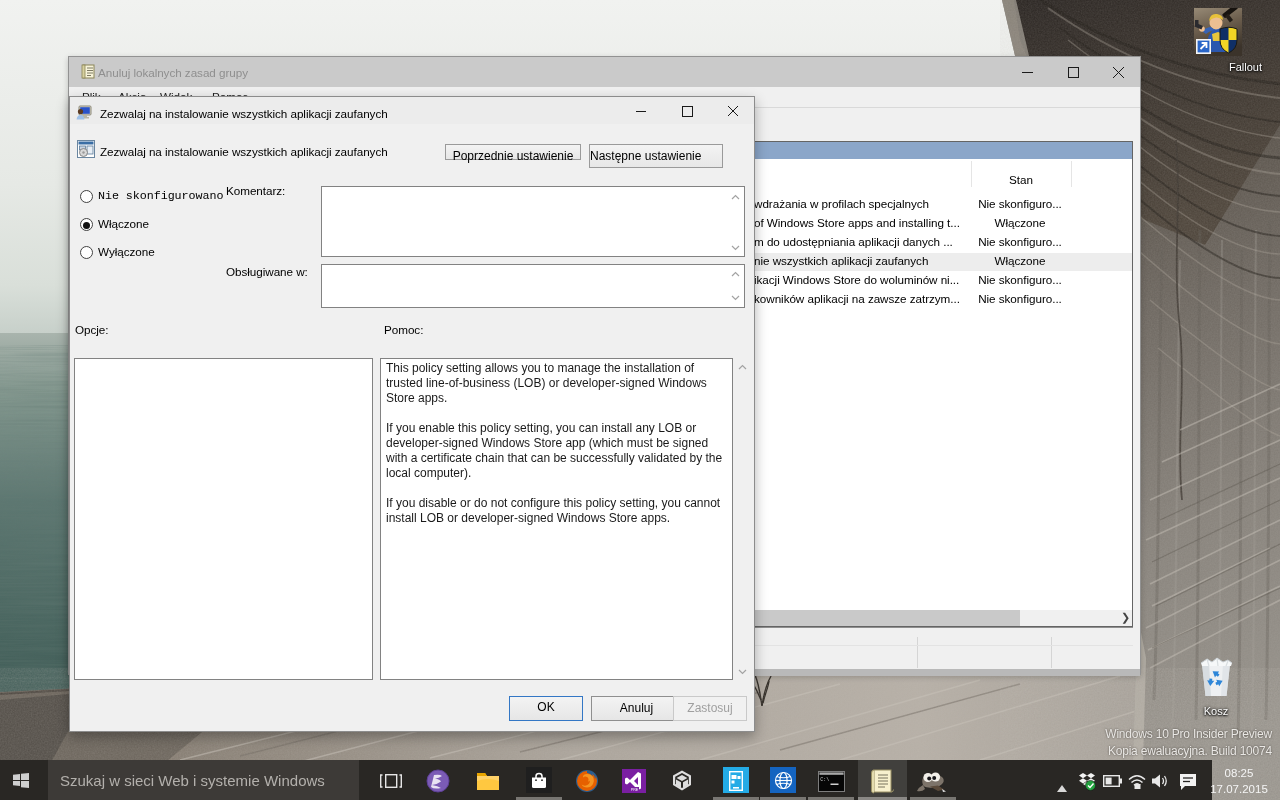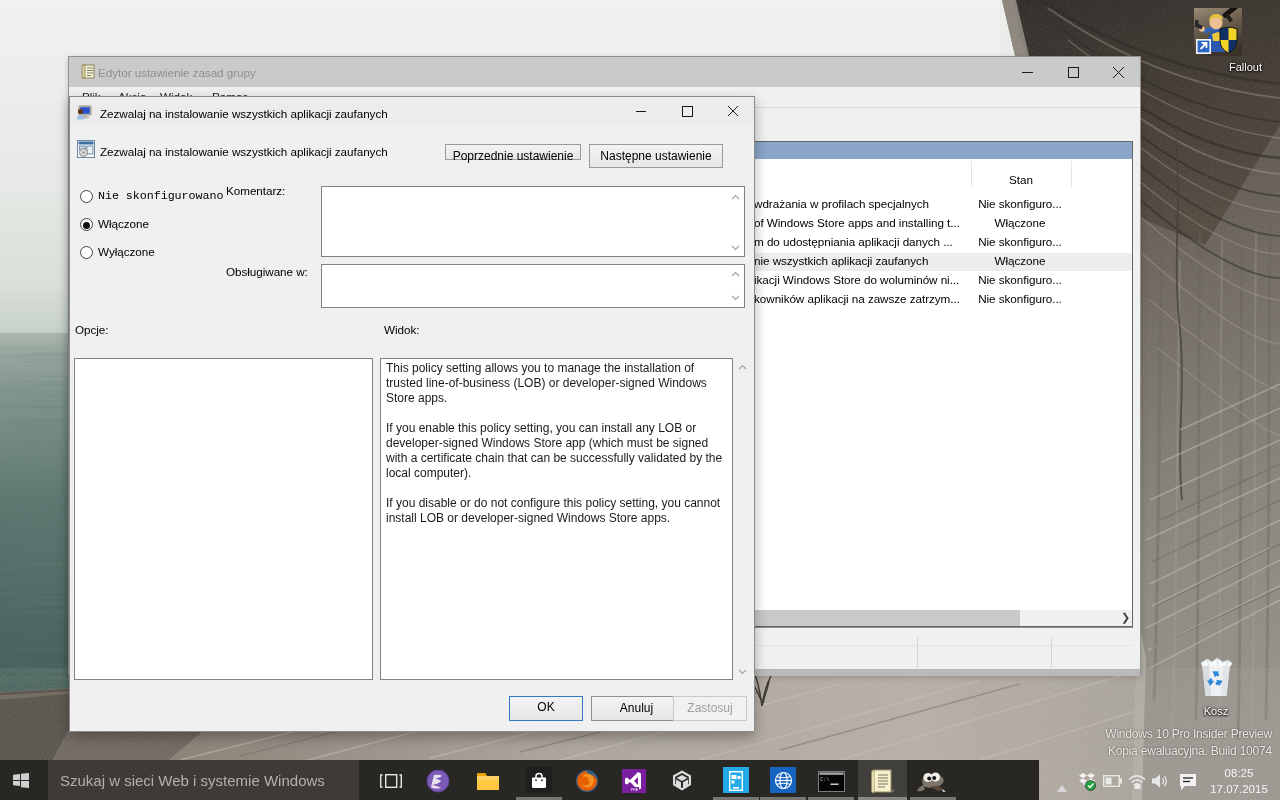--- a/index.html
+++ b/index.html
@@ -206,21 +206,21 @@
   <svg class="abs" style="left:12px;top:7px;" width="16" height="16" viewBox="0 0 16 16">
     <rect x="2" y="1" width="11" height="13" fill="#f7f3d9" stroke="#8a8456" stroke-width="1"></rect>
     <rect x="1" y="1" width="3" height="13" fill="#d6cf9e" stroke="#8a8456" stroke-width="0.8"></rect>
     <g stroke="#7d7a64" stroke-width="1">
       <line x1="6" y1="4" x2="12" y2="4"></line>
         <line x1="6" y1="6.5" x2="12" y2="6.5"></line>
       <line x1="6" y1="9" x2="12" y2="9"></line>
         <line x1="6" y1="11.5" x2="10" y2="11.5"></line>
     </g>
   </svg>
-  <div class="abs t12" style="left:29px;top:9px;color:#8f8f8f;">Edytor ustawienie zasad grupy</div>
+  <div class="abs t12" style="left:29px;top:9px;color:#8f8f8f;">Anuluj lokalnych zasad grupy</div>
 
   <svg class="abs" style="left:945px;top:0;" width="127" height="30" viewBox="0 0 127 30">
     <g stroke="#1a1a1a" stroke-width="1" fill="none">
       <line x1="8" y1="15.5" x2="19" y2="15.5"></line>
       <rect x="54.5" y="10.5" width="10" height="10"></rect>
       <path d="M99,10 l11,11 m0,-11 l-11,11"></path>
     </g>
   </svg>
 
   <div class="abs" style="left:0;top:30px;width:100%;height:26px;background:#f0f0f0;"></div>
@@ -287,21 +287,21 @@
   <svg class="abs" style="left:7px;top:43px;" width="18" height="18" viewBox="0 0 18 18">
     <rect x="0.5" y="0.5" width="17" height="17" fill="#fff" stroke="#6a86a0"></rect>
     <rect x="1.5" y="1.5" width="15" height="3" fill="#3a6ea5"></rect>
     <rect x="2.5" y="6" width="6" height="4" fill="#c8d4e2" stroke="#5a7a9a" stroke-width="0.8"></rect>
     <rect x="10" y="6" width="6" height="8" fill="#e8eef5" stroke="#5a7a9a" stroke-width="0.8"></rect>
     <circle cx="6.5" cy="12.5" r="4" fill="#d8d8d8" stroke="#888"></circle>
     <circle cx="6.5" cy="12.5" r="1.2" fill="#9a9a9a"></circle>
   </svg>
   <div class="abs t12" style="left:30px;top:48px;">Zezwalaj na instalowanie wszystkich aplikacji zaufanych</div>
   <div class="abs" style="left:375px;top:47px;width:136px;height:16px;background:linear-gradient(#f3f3f3,#e7e7e7);border:1px solid #9a9a9a;text-align:center;font-size:12px;color:#000;line-height:22px;">Poprzednie ustawienie</div>
-  <div class="abs" style="left:519px;top:47px;width:134px;height:24px;background:linear-gradient(#f3f3f3,#e7e7e7);border:1px solid #9a9a9a;text-align:center;font-size:12px;color:#000;line-height:22px;">Następne ustawienie</div>
+  <div class="abs" style="left:519px;top:47px;width:134px;height:24px;background:linear-gradient(#f3f3f3,#e7e7e7);border:1px solid #9a9a9a;text-align:left;font-size:12px;color:#000;line-height:22px;">Następne ustawienie</div>
 
   <div class="abs" style="left:9.5px;top:93px;width:13px;height:13px;border:1px solid #424242;border-radius:50%;background:#fff;"></div>
   <div class="abs t12" style="left:28px;top:92px;font-family:Liberation Mono, monospace;">Nie skonfigurowano</div>
   <div class="abs" style="left:9.5px;top:121px;width:13px;height:13px;border:1px solid #424242;border-radius:50%;background:#fff;"></div>
   <div class="abs" style="left:12.5px;top:124.5px;width:7px;height:7px;border-radius:50%;background:#111;"></div>
   <div class="abs t12" style="left:28px;top:120px;">Włączone</div>
   <div class="abs" style="left:9.5px;top:149px;width:13px;height:13px;border:1px solid #424242;border-radius:50%;background:#fff;"></div>
   <div class="abs t12" style="left:28px;top:148px;">Wyłączone</div>
 
   <div class="abs t12" style="left:156px;top:87px;">Komentarz:</div>
@@ -316,21 +316,21 @@
   <div class="abs t12" style="left:156px;top:168px;">Obsługiwane w:</div>
   <div class="abs" style="left:251px;top:167px;width:424px;height:44px;background:#fff;border:1px solid #828282;"></div>
   <svg class="abs" style="left:661px;top:174px;" width="9" height="6" viewBox="0 0 9 6">
       <path d="M1,5 L4.5,1.5 8,5" stroke="#a3a3a3" stroke-width="1.2" fill="none"></path>
     </svg>
   <svg class="abs" style="left:661px;top:198px;" width="9" height="6" viewBox="0 0 9 6">
       <path d="M1,1 L4.5,4.5 8,1" stroke="#a3a3a3" stroke-width="1.2" fill="none"></path>
     </svg>
 
   <div class="abs t12" style="left:5px;top:226px;">Opcje:</div>
-  <div class="abs t12" style="left:314px;top:226px;">Widok:</div>
+  <div class="abs t12" style="left:314px;top:226px;">Pomoc:</div>
   <div class="abs" style="left:4px;top:261px;width:299px;height:322px;background:#fff;border:1px solid #828282;"></div>
   <div class="abs" style="left:310px;top:261px;width:353px;height:322px;background:#fff;border:1px solid #828282;"></div>
   <svg class="abs" style="left:668px;top:267px;" width="9" height="6" viewBox="0 0 9 6">
       <path d="M1,5 L4.5,1.5 8,5" stroke="#a3a3a3" stroke-width="1.2" fill="none"></path>
     </svg>
   <svg class="abs" style="left:668px;top:572px;" width="9" height="6" viewBox="0 0 9 6">
       <path d="M1,1 L4.5,4.5 8,1" stroke="#a3a3a3" stroke-width="1.2" fill="none"></path>
     </svg>
   <div class="abs" style="left:316px;top:264px;width:340px;font-size:12px;color:#1a1a1a;line-height:15px;white-space:nowrap;">
     This policy setting allows you to manage the installation of<br>
@@ -342,21 +342,21 @@
     local computer).<br><br>
     If you disable or do not configure this policy setting, you cannot<br>
     install LOB or developer-signed Windows Store apps.
   </div>
 
   <div class="abs" style="left:439px;top:599px;width:74px;height:25px;background:linear-gradient(#f3f3f3,#e6e6e6);border:1.5px solid #3377c5;text-align:center;font-size:12px;line-height:21px;color:#000;">OK</div>
   <div class="abs" style="left:521px;top:599px;width:91px;height:25px;background:linear-gradient(#f3f3f3,#e6e6e6);border:1px solid #8f8f8f;text-align:center;font-size:12px;line-height:23px;color:#000;">Anuluj</div>
   <div class="abs" style="left:603px;top:599px;width:74px;height:25px;background:#f1f1f1;border:1px solid #c9c9c9;text-align:center;font-size:12px;line-height:23px;color:#9f9f9f;">Zastosuj</div>
 </div>
 
-<div class="abs" style="z-index:4;left:0;top:760px;width:1039px;height:40px;background:#292724;">
+<div class="abs" style="z-index:4;left:0;top:760px;width:1212px;height:40px;background:#292724;">
 
   <svg class="abs" style="left:13px;top:13px;" width="16" height="15" viewBox="0 0 16 15">
     <g fill="#cfcfcf">
       <polygon points="0,1.8 7,0.9 7,7 0,7"></polygon>
       <polygon points="8,0.8 16,0 16,7 8,7"></polygon>
       <polygon points="0,8 7,8 7,13.1 0,12.2"></polygon>
       <polygon points="8,8 16,8 16,15 8,14.2"></polygon>
     </g>
   </svg>
 

